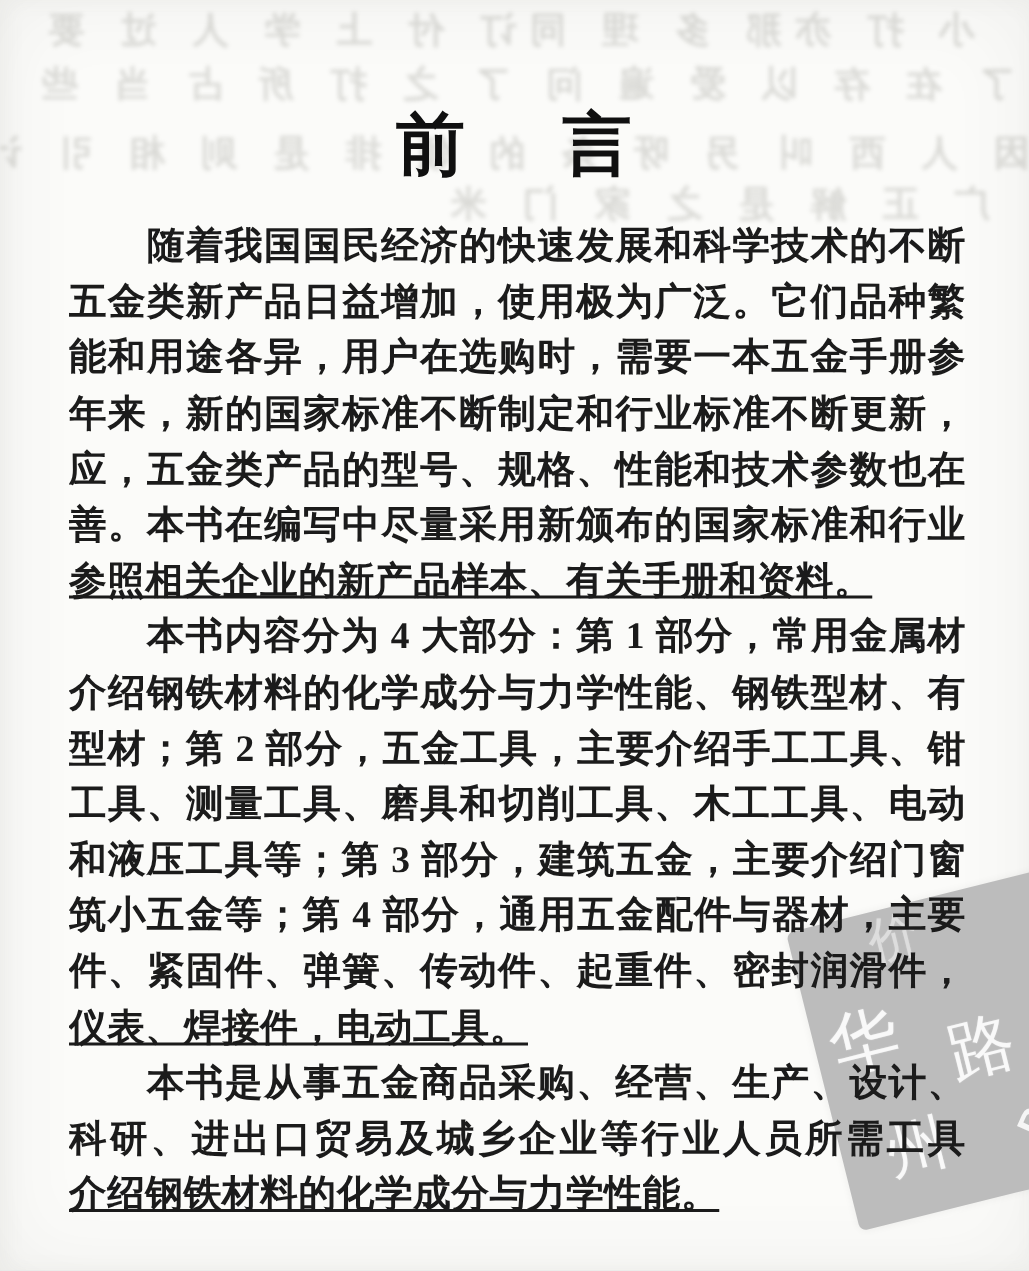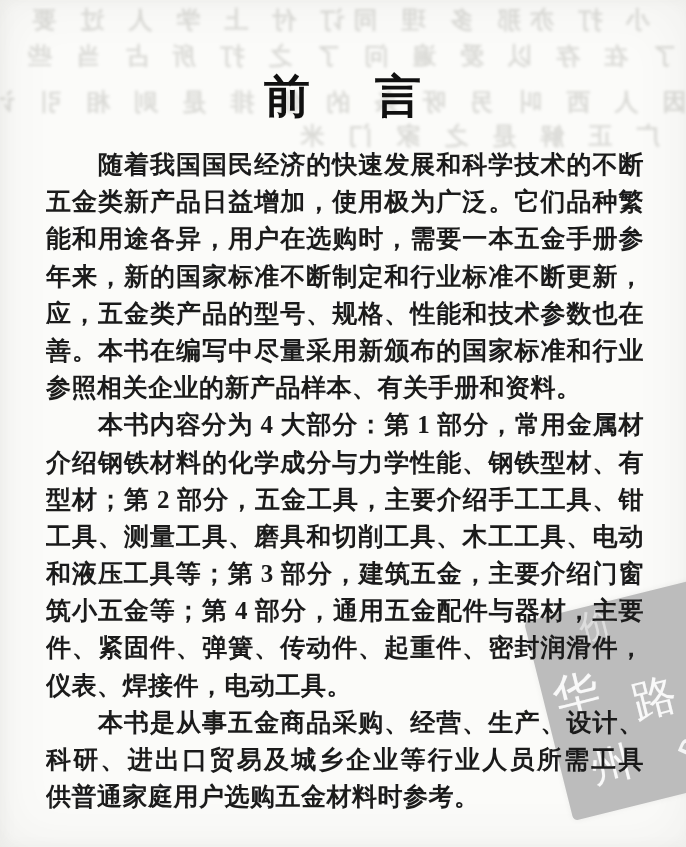--- a/index.html
+++ b/index.html
@@ -93,21 +93,21 @@
     line-height: 37.2px;
     font-size: 25px;
     font-weight: 600;
     text-align: justify;
     text-align-last: justify;
     letter-spacing: 0.5px;
     white-space: normal;
     overflow: hidden;
   }
   .line.indent { text-indent: 52px; }
-  .line.last   { text-align-last: left; }
+  .line.last   { text-align-last: left; text-decoration: underline; }
 </style>
 </head>
 <body>
 
 <div class="page">
 
   <div class="bleed-layer">
       <div class="bleed-line" style="top: 4px; left: 30px; width: 620px;">小 打 亦那 多 理 同订 付 上 学 人 过 要 理 戈</div>
       <div class="bleed-line" style="top: 40px; left: 8px; width: 668px;">了 在 存 以 爱 遍 问 了 之 打 所 占 当 些 收 鱼 等</div>
       <div class="bleed-line" style="top: 86px; left: 0px; width: 686px;">因 人 西 叫 另 呀 条 的 领 排 是 则 相 引 计 国</div>
@@ -138,16 +138,16 @@
       <div class="line indent">本书内容分为 4 大部分：第 1 部分，常用金属材料，主要</div>
       <div class="line">介绍钢铁材料的化学成分与力学性能、钢铁型材、有色金属</div>
       <div class="line">型材；第 2 部分，五金工具，主要介绍手工工具、钳工及管工</div>
       <div class="line">工具、测量工具、磨具和切削工具、木工工具、电动工具、气动</div>
       <div class="line">和液压工具等；第 3 部分，建筑五金，主要介绍门窗配件、建</div>
       <div class="line">筑小五金等；第 4 部分，通用五金配件与器材，主要介绍连接</div>
       <div class="line">件、紧固件、弹簧、传动件、起重件、密封润滑件，常用衡器及</div>
       <div class="line last">仪表、焊接件，电动工具。</div>
       <div class="line indent">本书是从事五金商品采购、经营、生产、设计、信息咨询、</div>
       <div class="line">科研、进出口贸易及城乡企业等行业人员所需工具书，也可</div>
-      <div class="line last">供普通家庭用户选购五金材料时参考。</div>
+      <div class="line last">介绍钢铁材料的化学成分与力学性能。</div>
     </div>
 
 </div>
 
 </body></html>

